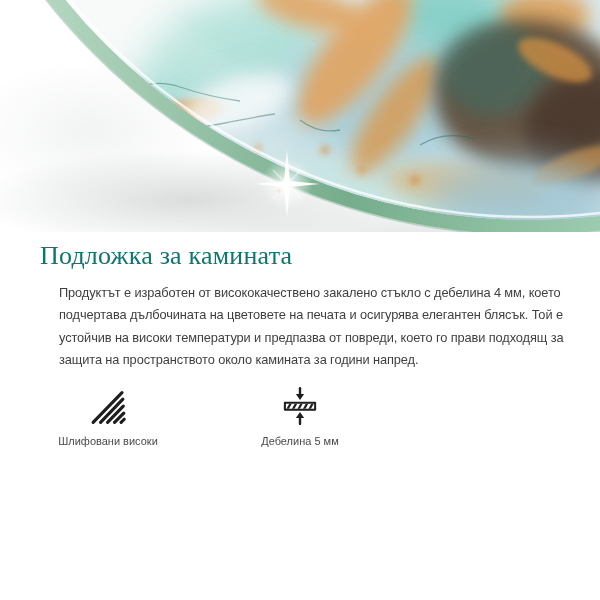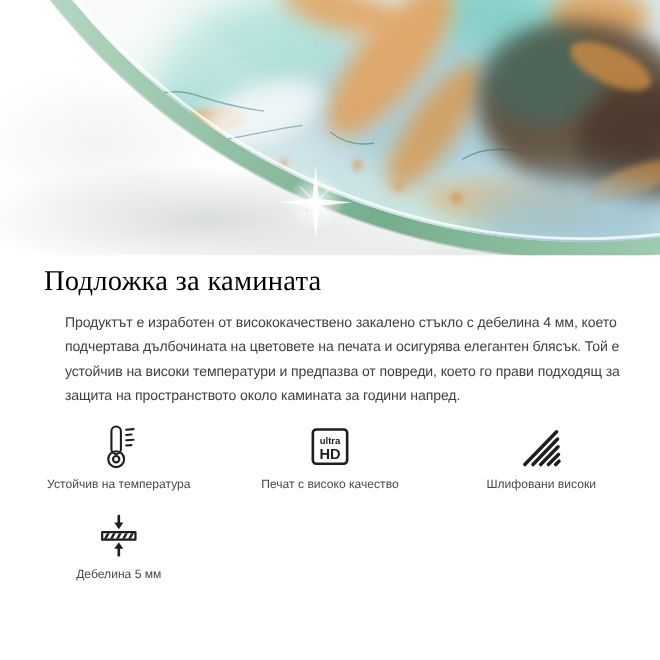--- a/index.html
+++ b/index.html
@@ -13,21 +13,21 @@
 
   .hero { width:600px; height:232px; position:relative; }
   .hero svg { display:block; }
 
   .title {
     margin:6px 40px 0;
     font-family:"Liberation Serif", serif;
     font-weight:400;
     font-size:26px;
     line-height:36px;
-    color:#000000;
+    color:#0f766e;
     letter-spacing:0.2px;
   }
 
   .desc {
     margin:8px 59px 0;
     width:527px;
     font-size:12.8px;
     line-height:22.4px;
     letter-spacing:-0.1px;
     color:#3f3f3f;
@@ -160,42 +160,21 @@
   </div>
 
   <h1 class="title">
     <span>Подложка за камината</span><br>
   </h1>
 
   <p class="desc">Продуктът е изработен от висококачествено закалено стъкло с дебелина 4 мм, което подчертава дълбочината на цветовете на печата и осигурява елегантен блясък. Той е устойчив на високи температури и предпазва от повреди, което го прави подходящ за защита на пространството около камината за години напред.</p>
 
   <div class="features">
 
-    <div class="feature">
-      <div class="fi">
-        <svg class="icon-svg" width="46" height="46" viewBox="0 0 48 48">
-          <rect x="17" y="6" width="9" height="26" rx="4.5"></rect>
-          <circle cx="21.5" cy="37" r="7.5"></circle>
-          <circle cx="21.5" cy="37" r="3"></circle>
-          <path d="M31,9 L38,8.5 M31,14 L36,13.6 M31,19 L38,18.5 M31,24 L36,23.6"></path>
-        </svg>
-      </div>
-      <div class="fl">Устойчив на температура</div>
-    </div>
-
-    <div class="feature">
-      <div class="fi">
-        <svg class="icon-svg" width="44" height="44" viewBox="0 0 48 48">
-          <rect x="7" y="7" width="34" height="34" rx="3.5" stroke-width="2.6"></rect>
-          <text class="icon-text" x="24" y="21" font-size="9.5" text-anchor="middle">ultra</text>
-          <text class="icon-text" x="24" y="36" font-size="14.5" text-anchor="middle">HD</text>
-        </svg>
-      </div>
-      <div class="fl">Печат с високо качество</div>
-    </div>
+
 
 
 
     <div class="feature">
       <div class="fi">
         <svg class="icon-svg" width="42" height="42" viewBox="0 0 48 48" stroke-linecap="butt">
           <path d="M7,41.5 L40,7.5" stroke-width="3.6"></path>
           <path d="M15.5,41.5 L41,15" stroke-width="3.6"></path>
           <path d="M23.5,41.5 L41.5,23" stroke-width="3.6"></path>
           <path d="M31.5,41.5 L42,31" stroke-width="3.6"></path>

